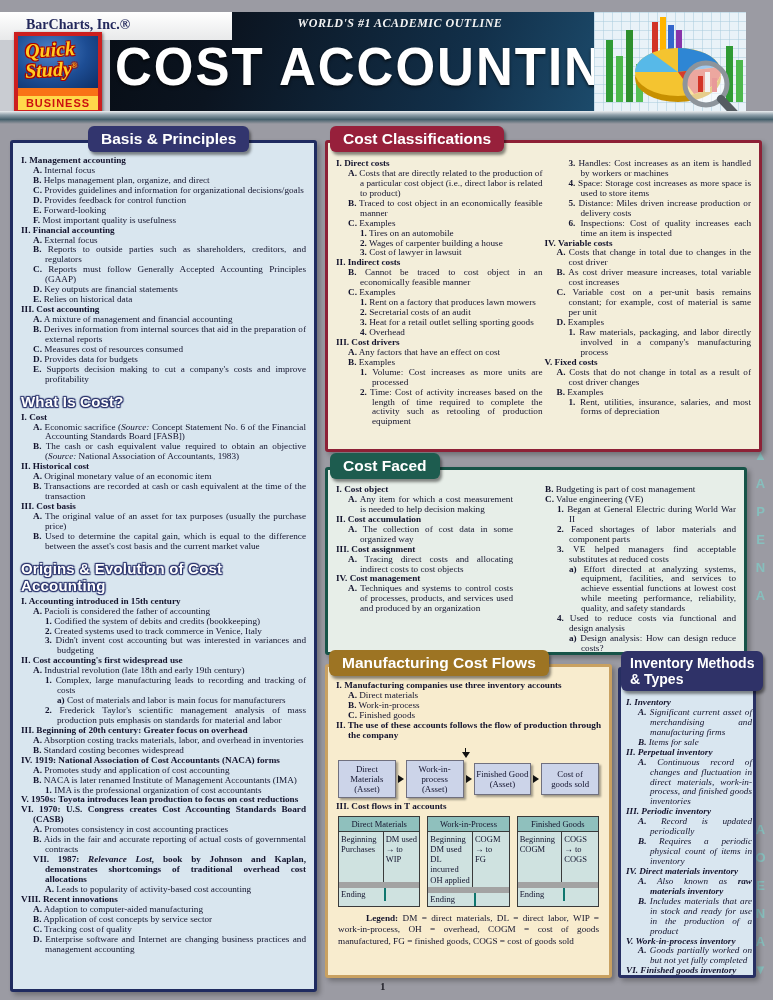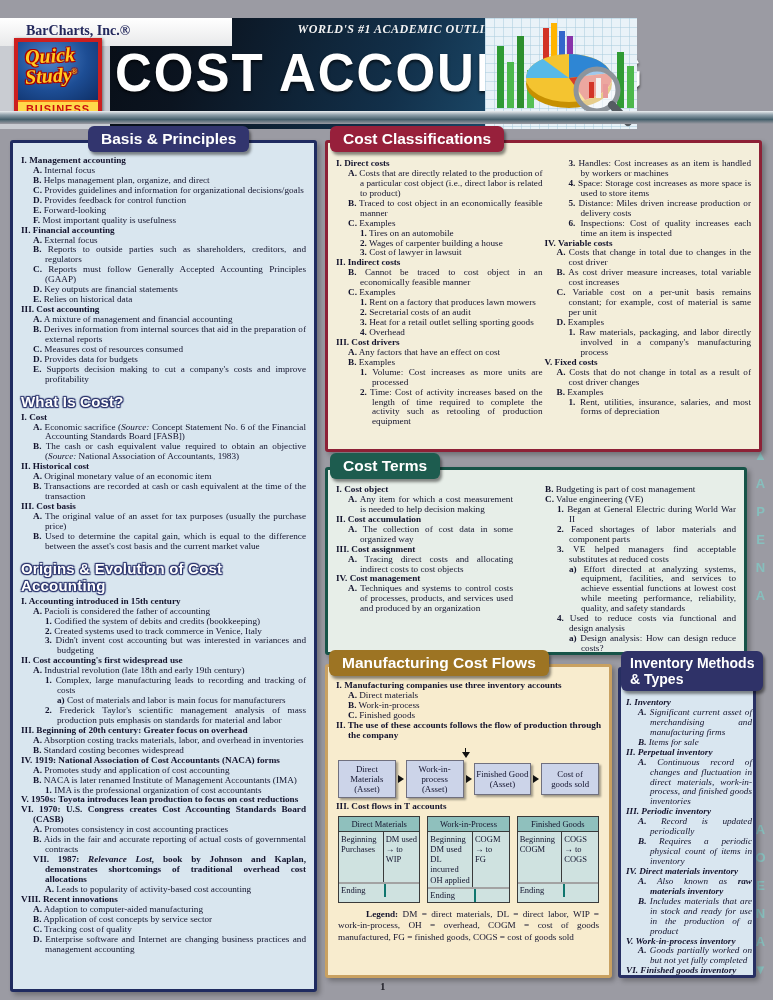--- a/index.html
+++ b/index.html
@@ -1,19 +1,19 @@
 <!DOCTYPE html>
 <html><head>
 <meta charset="utf-8">
 <style>
   html,body{margin:0;padding:0;background:#7e7e86;}
   .sheet{position:relative;width:773px;height:1000px;background:#9b9ba3;overflow:hidden;
          font-family:"Liberation Serif",serif;}
   
-  .hdr{position:absolute;left:0;top:18px;width:637px;height:111px;
+  .hdr{position:absolute;left:0;top:12px;width:746px;height:111px;
        background:linear-gradient(110deg,#05080d 0%,#0b1420 30%,#12304a 62%,#1d4d6e 82%,#2a6a8e 100%);}
   .brandstrip{position:absolute;left:0;top:0;width:232px;height:28px;background:linear-gradient(#ffffff,#e8e9ea);}
   .logocol{position:absolute;left:0;top:28px;width:110px;height:83px;background:#c9ccd2;}
   .brand{position:absolute;left:26px;top:5px;font-family:"Liberation Serif",serif;font-weight:bold;
          font-size:14px;color:#23285c;}
   .tagline{position:absolute;left:190px;top:4px;width:420px;text-align:center;
            font-family:"Liberation Serif",serif;font-style:italic;font-weight:bold;
            font-size:12px;color:#f2f2f2;letter-spacing:.5px;}
   .title{position:absolute;left:115px;top:24px;font-family:"Liberation Sans",sans-serif;
          font-weight:bold;font-size:51px;color:#ffffff;letter-spacing:2px;white-space:nowrap;
@@ -22,21 +22,21 @@
       border:4px solid #cc1f1f;background:#123a7a;display:flex;flex-direction:column;
       box-shadow:1px 1px 3px rgba(0,0,0,.5);}
   .qs-inner{flex:1;background:radial-gradient(ellipse at 40% 30%,#4f83c9 0%,#1d4d94 55%,#0e2f66 100%);
             padding-top:3px;}
   .qs-word{font-family:"Liberation Serif",serif;font-style:italic;font-weight:bold;font-size:20px;
            line-height:1.02;color:#ffcc22;padding-left:7px;transform:rotate(-3deg);
            text-shadow:1px 1px 0 #a00,-1px -1px 0 #a00,1px -1px 0 #a00,-1px 1px 0 #a00;}
   .qs-reg{font-size:8px;vertical-align:super;}
   .qs-badge{background:#ffd94a;color:#cc1010;font-family:"Liberation Sans",sans-serif;
             font-weight:bold;font-size:11px;letter-spacing:1px;text-align:center;
-            padding:1px 0;border-top:2px solid #f97316;}
+            padding:1px 0;border-top:8px solid #f97316;}
   .hgraphic{position:absolute;right:0;top:0;}
   .sep{position:absolute;left:0;top:111px;width:773px;height:13px;
        background:linear-gradient(#eceff1 0%,#8fa0aa 30%,#46606c 65%,#9b9ba3 100%);}
   
   .panel{position:absolute;box-sizing:border-box;border-radius:3px;z-index:1;overflow:hidden;
          box-shadow:3px 3px 5px rgba(0,0,0,.28);}
   .tab{position:absolute;z-index:5;color:#fff;font-family:"Liberation Sans",sans-serif;
        font-weight:bold;font-size:15.5px;line-height:1.15;border-radius:6px;padding:4px 13px;
        box-shadow:2px 3px 3px rgba(0,0,0,.45);white-space:pre-line;}
   .p-basis{left:10px;top:140px;width:307px;height:852px;background:#d9e6ef;border:3px solid #1f2b60;}
@@ -80,21 +80,21 @@
   .fdtri{width:0;height:0;border-left:4px solid transparent;border-right:4px solid transparent;
          border-top:6px solid #111;margin-left:2px;}
   .frow{display:flex;align-items:center;gap:2px;margin-top:2px;}
   .frow .fbox{flex:1;min-height:24px;display:flex;align-items:center;justify-content:center;}
   .farr{flex:none;width:0;height:0;border-top:4px solid transparent;border-bottom:4px solid transparent;
         border-left:6px solid #111;}
   
   .taccts{display:flex;gap:7px;margin:4px 2px;}
   .tacct{flex:1;border:1px solid #3a3a3a;background:#cfe2e0;font-size:8.5px;color:#14142e;}
   .thead{background:#8fc0bd;text-align:center;border-bottom:1px solid #3a3a3a;padding:2px 1px;}
-  .tbody{display:flex;border-bottom:2px solid #a3a3a3;min-height:50px;}
+  .tbody{display:flex;border-bottom:6px solid #a3a3a3;min-height:50px;}
   .tleft{flex:1.25;border-right:1px solid #3a3a3a;padding:2px 2px;white-space:pre-line;line-height:1.2;}
   .tright{flex:1;padding:2px 2px;white-space:pre-line;line-height:1.2;}
   .tfoot{display:flex;min-height:13px;}
   .tfl{flex:1.25;border-right:2px solid #0f766e;padding:1px 2px;}
   .tfr{flex:1;}
   .legend{font-size:9.2px;line-height:1.25;text-align:justify;margin:6px 2px 0 2px;color:#14142e;}
   .legend b{font-weight:bold;padding-left:28px;}
   
   .pagenum{position:absolute;left:380px;top:980px;font-weight:bold;font-size:11px;color:#26262e;}
   .edge{position:absolute;width:16px;writing-mode:vertical-rl;text-orientation:upright;
@@ -158,21 +158,21 @@
         <rect x="111" y="60" width="5" height="20" fill="#f2f2f2"></rect>
         <rect x="118" y="66" width="5" height="14" fill="#e89a9a"></rect>
         <line x1="127" y1="87" x2="143" y2="104" stroke="#555c62" stroke-width="8" stroke-linecap="round"></line>
       </g>
     </svg>
   </div>
   <div class="sep"></div>
 
   <div class="tab t-basis">Basis &amp; Principles</div>
   <div class="tab t-class">Cost Classifications</div>
-  <div class="tab t-terms">Cost Terms</div>
+  <div class="tab t-terms">Cost Faced</div>
   <div class="tab t-manu">Manufacturing Cost Flows</div>
   <div class="tab t-inv">Inventory Methods
 &amp; Types</div>
 
   <div class="panel p-basis">
     <div class="pc pc-basis">
       <div>
           <div class="oi lv0 b"><b class="lb">I.</b> Management accounting</div>
           <div class="oi lv1"><b class="lb">A.</b> Internal focus</div>
           <div class="oi lv1"><b class="lb">B.</b> Helps management plan, organize, and direct</div>

